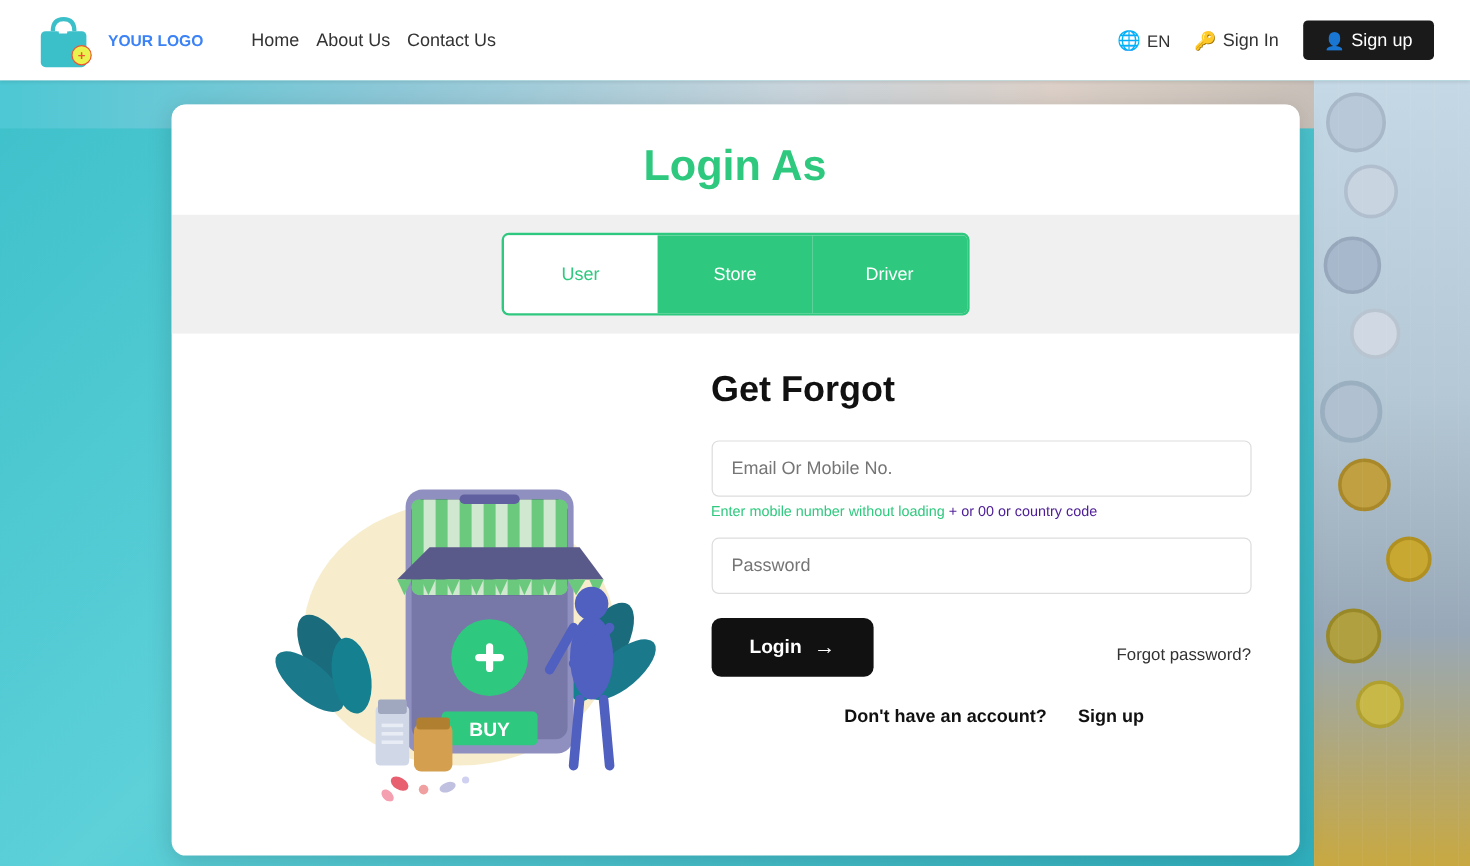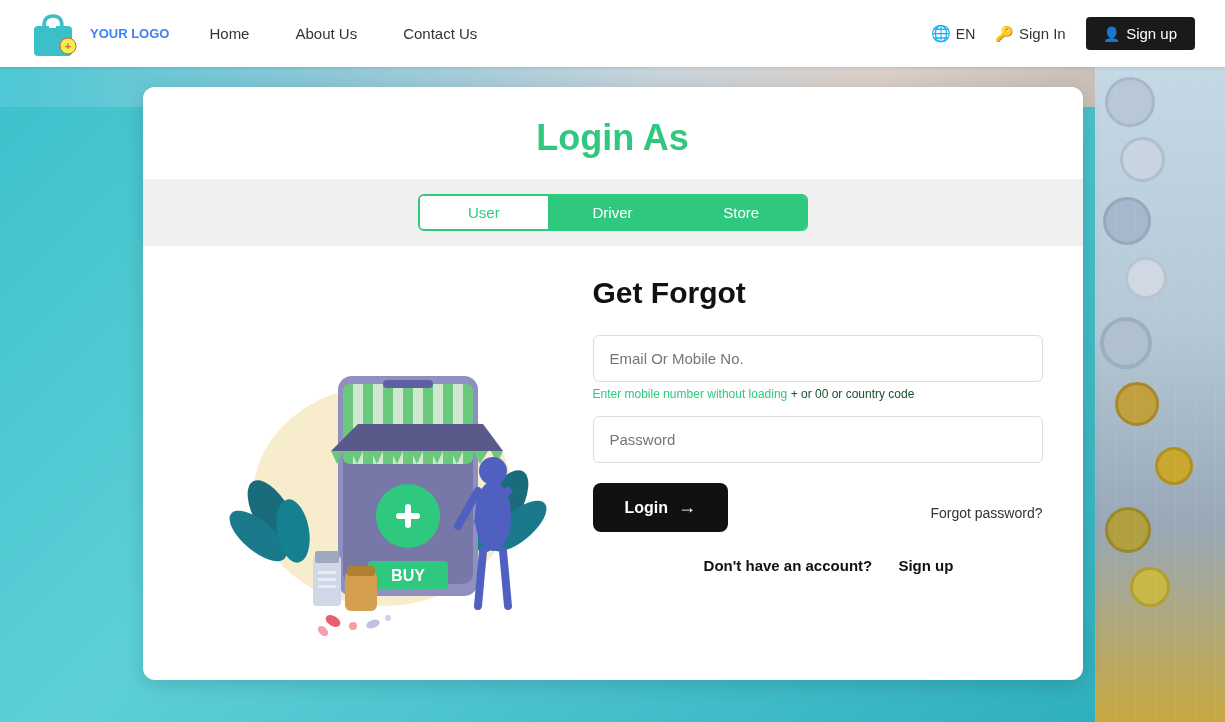--- a/index.html
+++ b/index.html
@@ -17,21 +17,21 @@
       position: absolute; top: 0; left: 0; right: 0; height: 67px;
       background: #fff;
       display: flex; align-items: center; padding: 0 30px;
       z-index: 10;
       box-shadow: 0 1px 3px rgba(0,0,0,0.1);
     }
     .logo-area {
       display: flex; align-items: center; gap: 8px; margin-right: 40px;
     }
     .nav-links {
-      display: flex; gap: 46px; flex: 1;
+      display: flex; gap: 14px; flex: 1;
     }
     .nav-link {
       font-size: 15px; color: #333; text-decoration: none; font-weight: 500;
       cursor: pointer;
     }
     .nav-right {
       display: flex; align-items: center; gap: 20px;
     }
     .nav-lang {
       display: flex; align-items: center; gap: 5px; font-size: 14px; color: #333; cursor: pointer;
@@ -70,21 +70,21 @@
       font-size: 36px; font-weight: 700; color: #2ec97e;
     }
 
     .tab-bar {
       background: #f0f0f0; padding: 15px 20px; display: flex; justify-content: center;
     }
     .tab-group {
       display: flex; border: 2px solid #2ec97e; border-radius: 6px; overflow: hidden; width: 390px;
     }
     .tab-btn {
-      flex: 1; padding: 8px 0; font-size: 15px; font-weight: 500; cursor: pointer; border: none; background: transparent; text-align: center;
+      flex: 1; padding: 24px 0; font-size: 15px; font-weight: 500; cursor: pointer; border: none; background: transparent; text-align: center;
     }
     .tab-btn.active { background: #fff; color: #2ec97e; }
     .tab-btn.inactive { background: #2ec97e; color: #fff; }
 
     .login-body {
       display: flex; padding: 30px 40px 40px;
     }
 
     
     .illustration {
@@ -197,22 +197,22 @@
 <div class="main-content">
   <div class="login-card">
 
     <div class="login-card-header">
       <h1 class="login-title">Login As</h1>
     </div>
 
     <div class="tab-bar">
       <div class="tab-group">
         <button class="tab-btn active">User</button>
+        <button class="tab-btn inactive">Store</button>
         <button class="tab-btn inactive">Driver</button>
-        <button class="tab-btn inactive">Store</button>
       </div>
     </div>
 
     <div class="login-body">
 
       <div class="illustration">
         <svg width="380" height="360" viewBox="0 0 380 360">
 
           <ellipse cx="200" cy="220" rx="130" ry="110" fill="#f5e8c0" opacity="0.8"></ellipse>
 
@@ -285,21 +285,21 @@
         </svg>
       </div>
 
       <div class="form-area">
         <h2 class="form-title">Get Forgot</h2>
 
         <div class="form-group">
           <input class="form-input" type="text" placeholder="Email Or Mobile No." style="">
         </div>
         <p class="form-hint">
-          <span>Enter mobile number without loading </span><span style="color:#14532d;">+ or 00 or country code</span>
+          <span>Enter mobile number without loading </span><span style="color:#4c1d95;">+ or 00 or country code</span>
         </p>
 
         <div class="form-group" style="margin-bottom:20px;">
           <input class="form-input" type="password" placeholder="Password" style="">
         </div>
 
         <div class="bottom-row">
           <button class="login-btn">
             <span>Login</span>
             <span class="login-btn-arrow">→</span>

